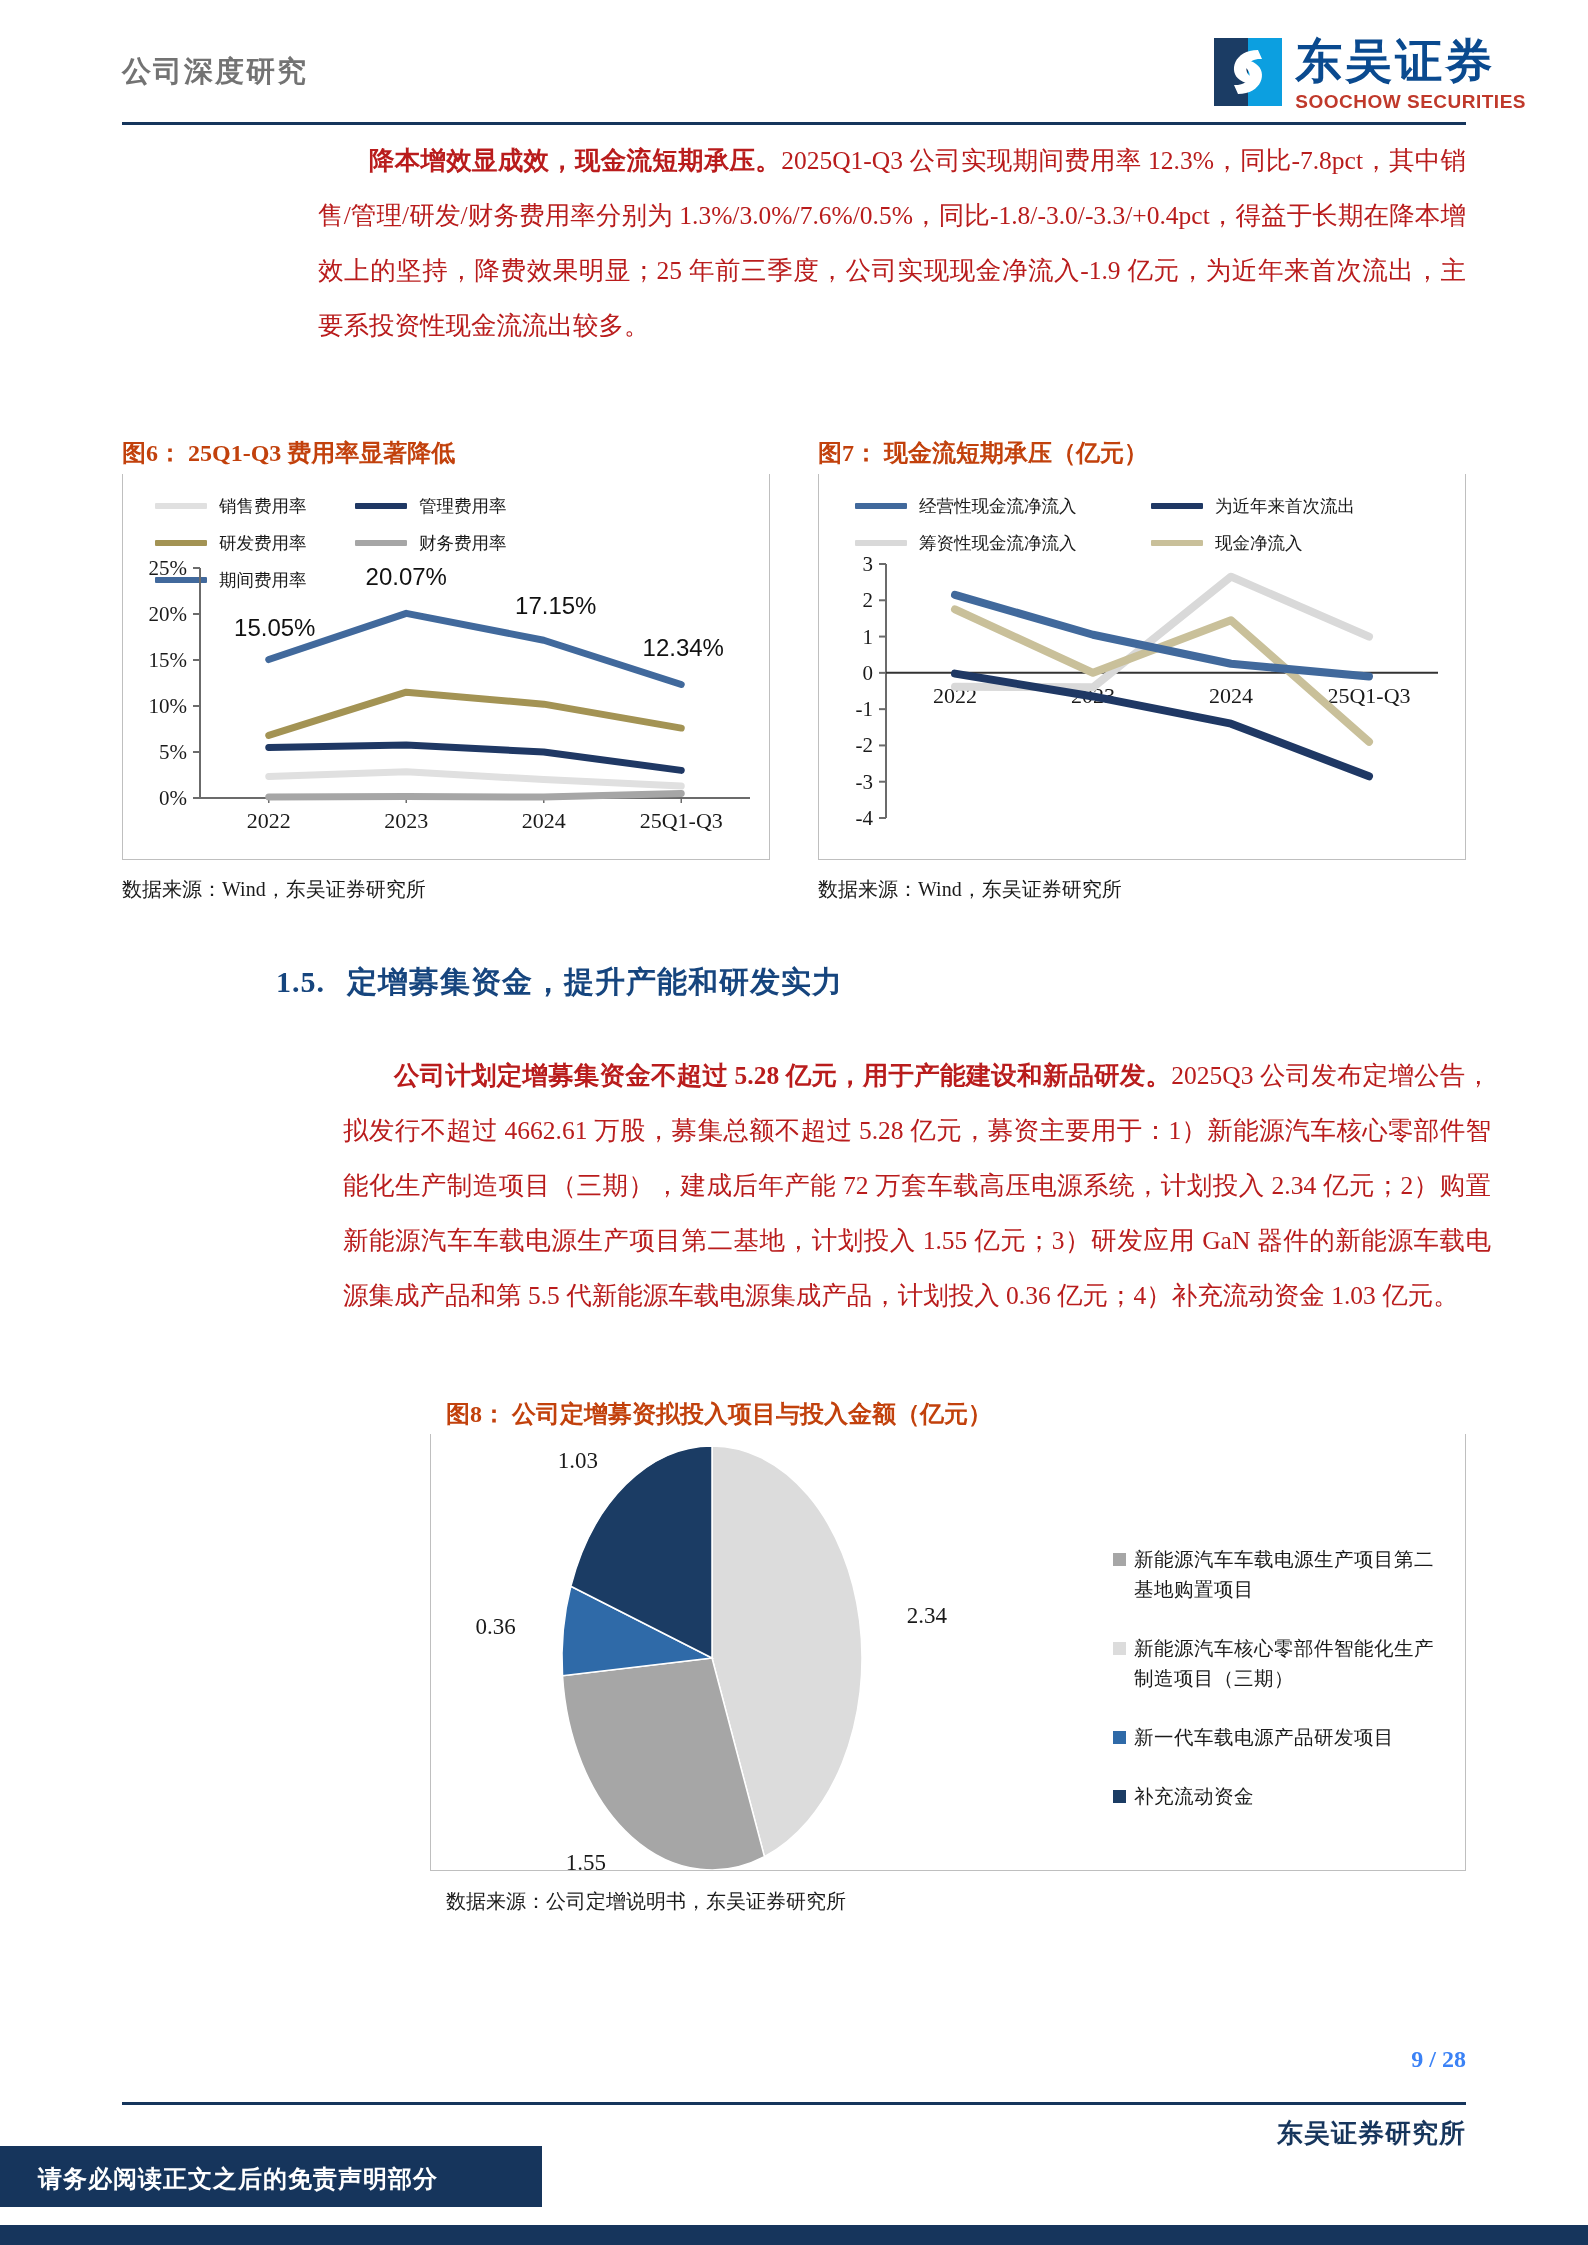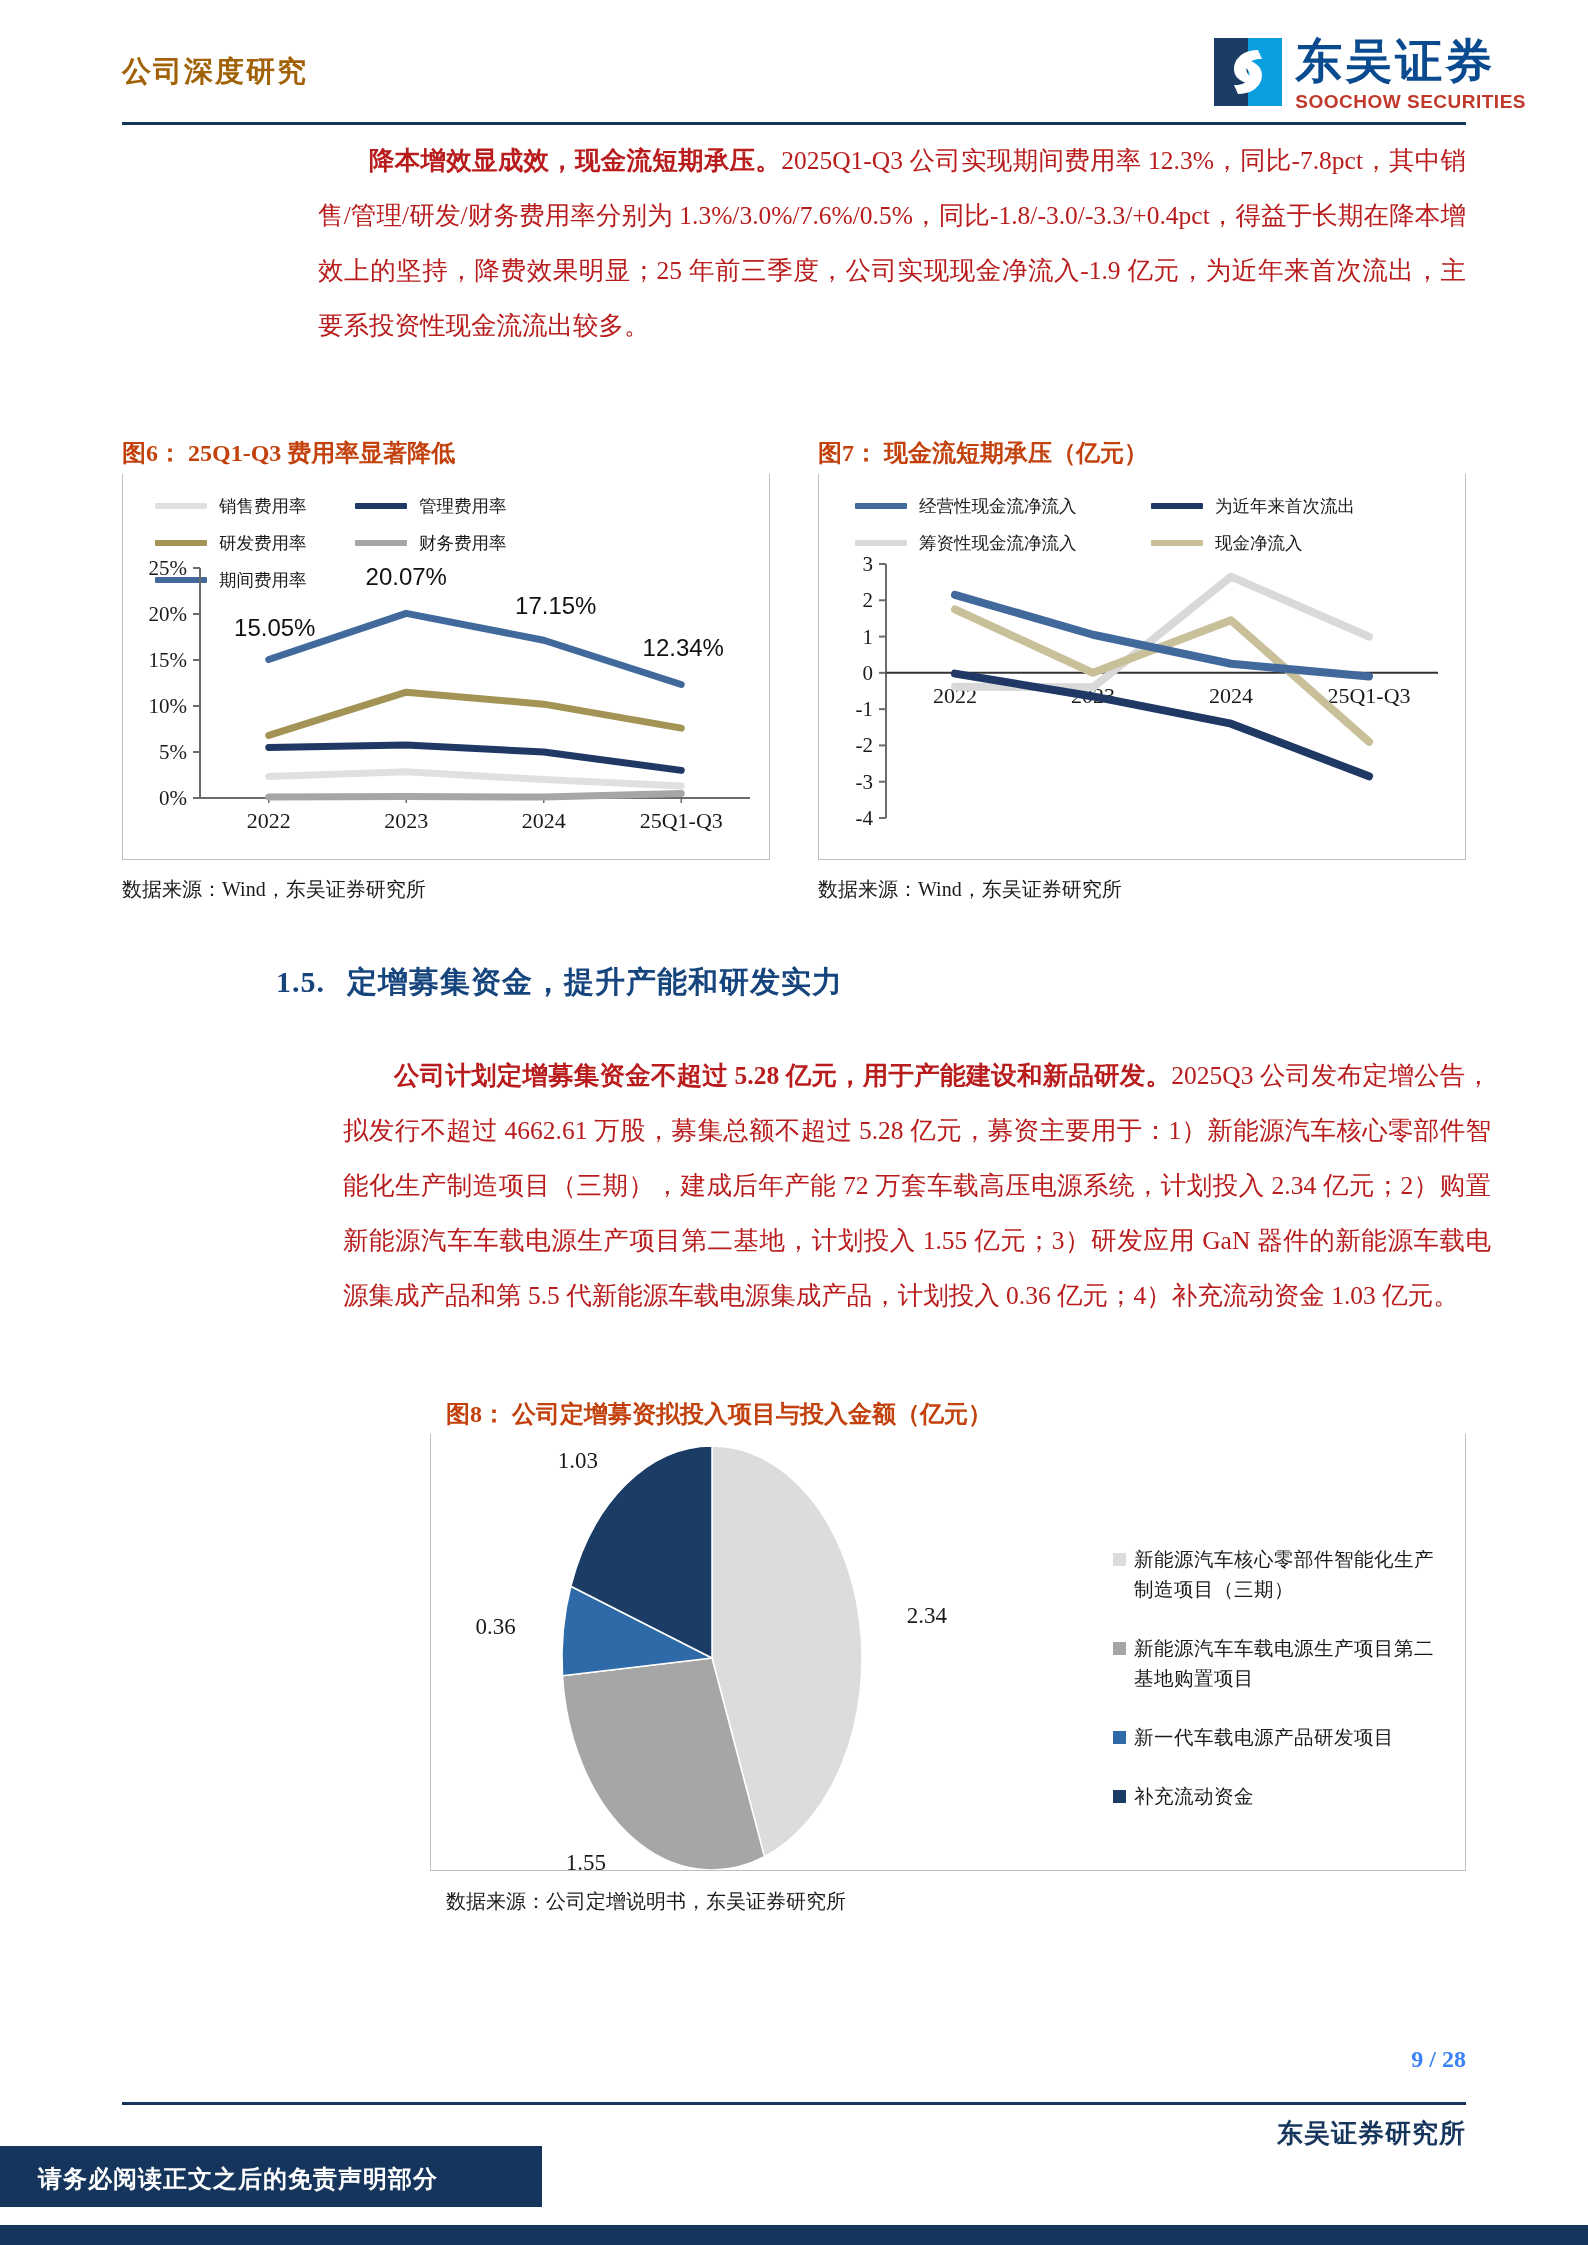--- a/index.html
+++ b/index.html
@@ -11,21 +11,21 @@
     overflow: hidden;
   }
   .page { position: relative; width: 1588px; height: 2245px; }
 
   
   .header {
     position: absolute; left: 0; top: 0; width: 1588px; height: 150px;
   }
   .header-title {
     position: absolute; left: 122px; top: 52px;
-    font-size: 29px; font-weight: bold; color: #a16207;
+    font-size: 29px; font-weight: bold; color: #737373;
     letter-spacing: 2px;
     font-family: "Liberation Serif", serif;
   }
   .logo-wrap {
     position: absolute; right: 62px; top: 38px;
     display: flex; align-items: flex-start; gap: 13px;
   }
   .logo-mark { width: 68px; height: 68px; position: relative; }
   .logo-text-block { display:flex; flex-direction:column; align-items:flex-start; }
   .logo-cn {
@@ -331,26 +331,26 @@
       <path d="M 282 218 L 132.52011346228014 235.63914292829764 A 150 212 0 0 1 140.843714815331 146.28251497799403 Z" fill="#2f6aa8" stroke="#ffffff" stroke-width="1.5"></path>
       <path d="M 282 218 L 140.843714815331 146.28251497799403 A 150 212 0 0 1 282 6 Z" fill="#1b3c64" stroke="#ffffff" stroke-width="1.5"></path>
       <text x="476.85401845855097" y="183.03212650645858" class="pie-label" text-anchor="start">2.34</text>
       <text x="175.94608561467464" y="430.3582135921802" class="pie-label" text-anchor="end">1.55</text>
       <text x="85.69391744798551" y="194.41266148274758" class="pie-label" text-anchor="end">0.36</text>
       <text x="168.11040892314188" y="28.040891915393985" class="pie-label" text-anchor="end">1.03</text>
     </svg>
 
   <div id="pie-legend">
     <div class="pie-legend-item">
+      <span class="pie-swatch" style="background:#a6a6a6"></span>
+      <span class="pie-legend-text">新能源汽车车载电源生产项目第二基地购置项目</span>
+    </div>
+    <div class="pie-legend-item">
       <span class="pie-swatch" style="background:#dcdcdc"></span>
       <span class="pie-legend-text">新能源汽车核心零部件智能化生产制造项目（三期）</span>
-    </div>
-    <div class="pie-legend-item">
-      <span class="pie-swatch" style="background:#a6a6a6"></span>
-      <span class="pie-legend-text">新能源汽车车载电源生产项目第二基地购置项目</span>
     </div>
     <div class="pie-legend-item">
       <span class="pie-swatch" style="background:#2f6aa8"></span>
       <span class="pie-legend-text">新一代车载电源产品研发项目</span>
     </div>
     <div class="pie-legend-item">
       <span class="pie-swatch" style="background:#1b3c64"></span>
       <span class="pie-legend-text">补充流动资金</span>
     </div>
   </div>

